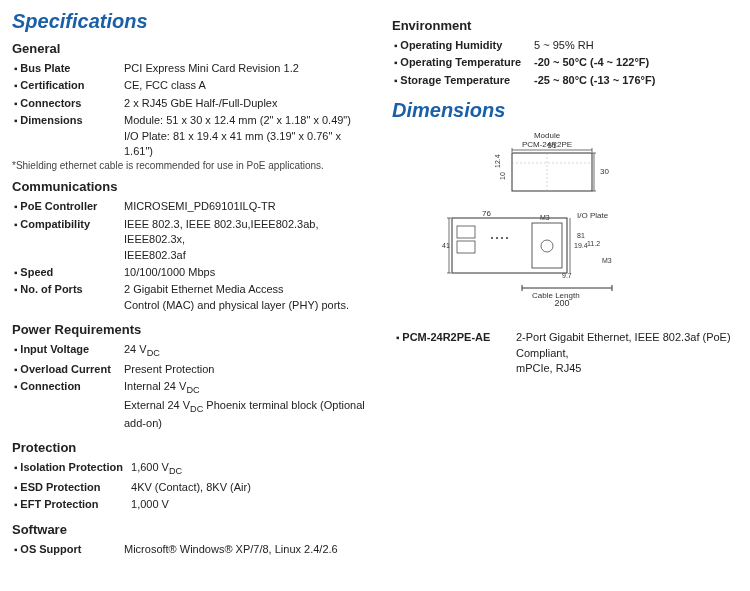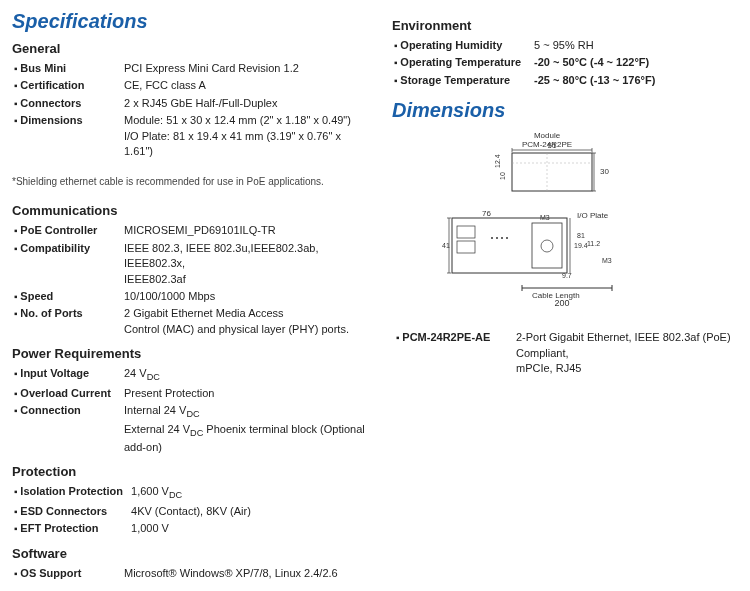--- a/index.html
+++ b/index.html
@@ -65,21 +65,21 @@
       white-space: nowrap;
       padding-right: 6px;
     }
     .bullet-row td:first-child::before {
       content: "▪ ";
       font-size: 10px;
     }
     .note {
       font-size: 10px;
       color: #444;
-      margin: 16px 0;
+      margin: 0 0;
     }
     
     .dimensions-diagram {
       width: 320px;
       height: 200px;
       position: relative;
       margin-top: 0;
     }
     .dimensions-diagram svg {
       width: 100%;
@@ -112,21 +112,21 @@
 <div class="page">
   <div class="main-content">
 
     <div class="left-col">
       <h1 class="page-title">Specifications</h1>
 
       <h2 class="section-title">General</h2>
       <table class="spec-table">
         <tbody>
             <tr class="bullet-row">
-          <td>Bus Mini</td>
+          <td>Bus Plate</td>
           <td>PCI Express Mini Card Revision 1.2</td>
         </tr>
         <tr class="bullet-row">
           <td>Certification</td>
           <td>CE, FCC class A</td>
         </tr>
         <tr class="bullet-row">
           <td>Connectors</td>
           <td>2 x RJ45 GbE Half-/Full-Duplex</td>
         </tr>
@@ -179,21 +179,21 @@
         </table>
 
       <h2 class="section-title">Protection</h2>
       <table class="spec-table">
         <tbody>
             <tr class="bullet-row">
           <td>Isolation Protection</td>
           <td>1,600 V<sub>DC</sub></td>
         </tr>
         <tr class="bullet-row">
-          <td>ESD Connectors</td>
+          <td>ESD Protection</td>
           <td>4KV (Contact), 8KV (Air)</td>
         </tr>
         <tr class="bullet-row">
           <td>EFT Protection</td>
           <td>1,000 V</td>
         </tr>
       </tbody>
         </table>
 
       <h2 class="section-title">Software</h2>

